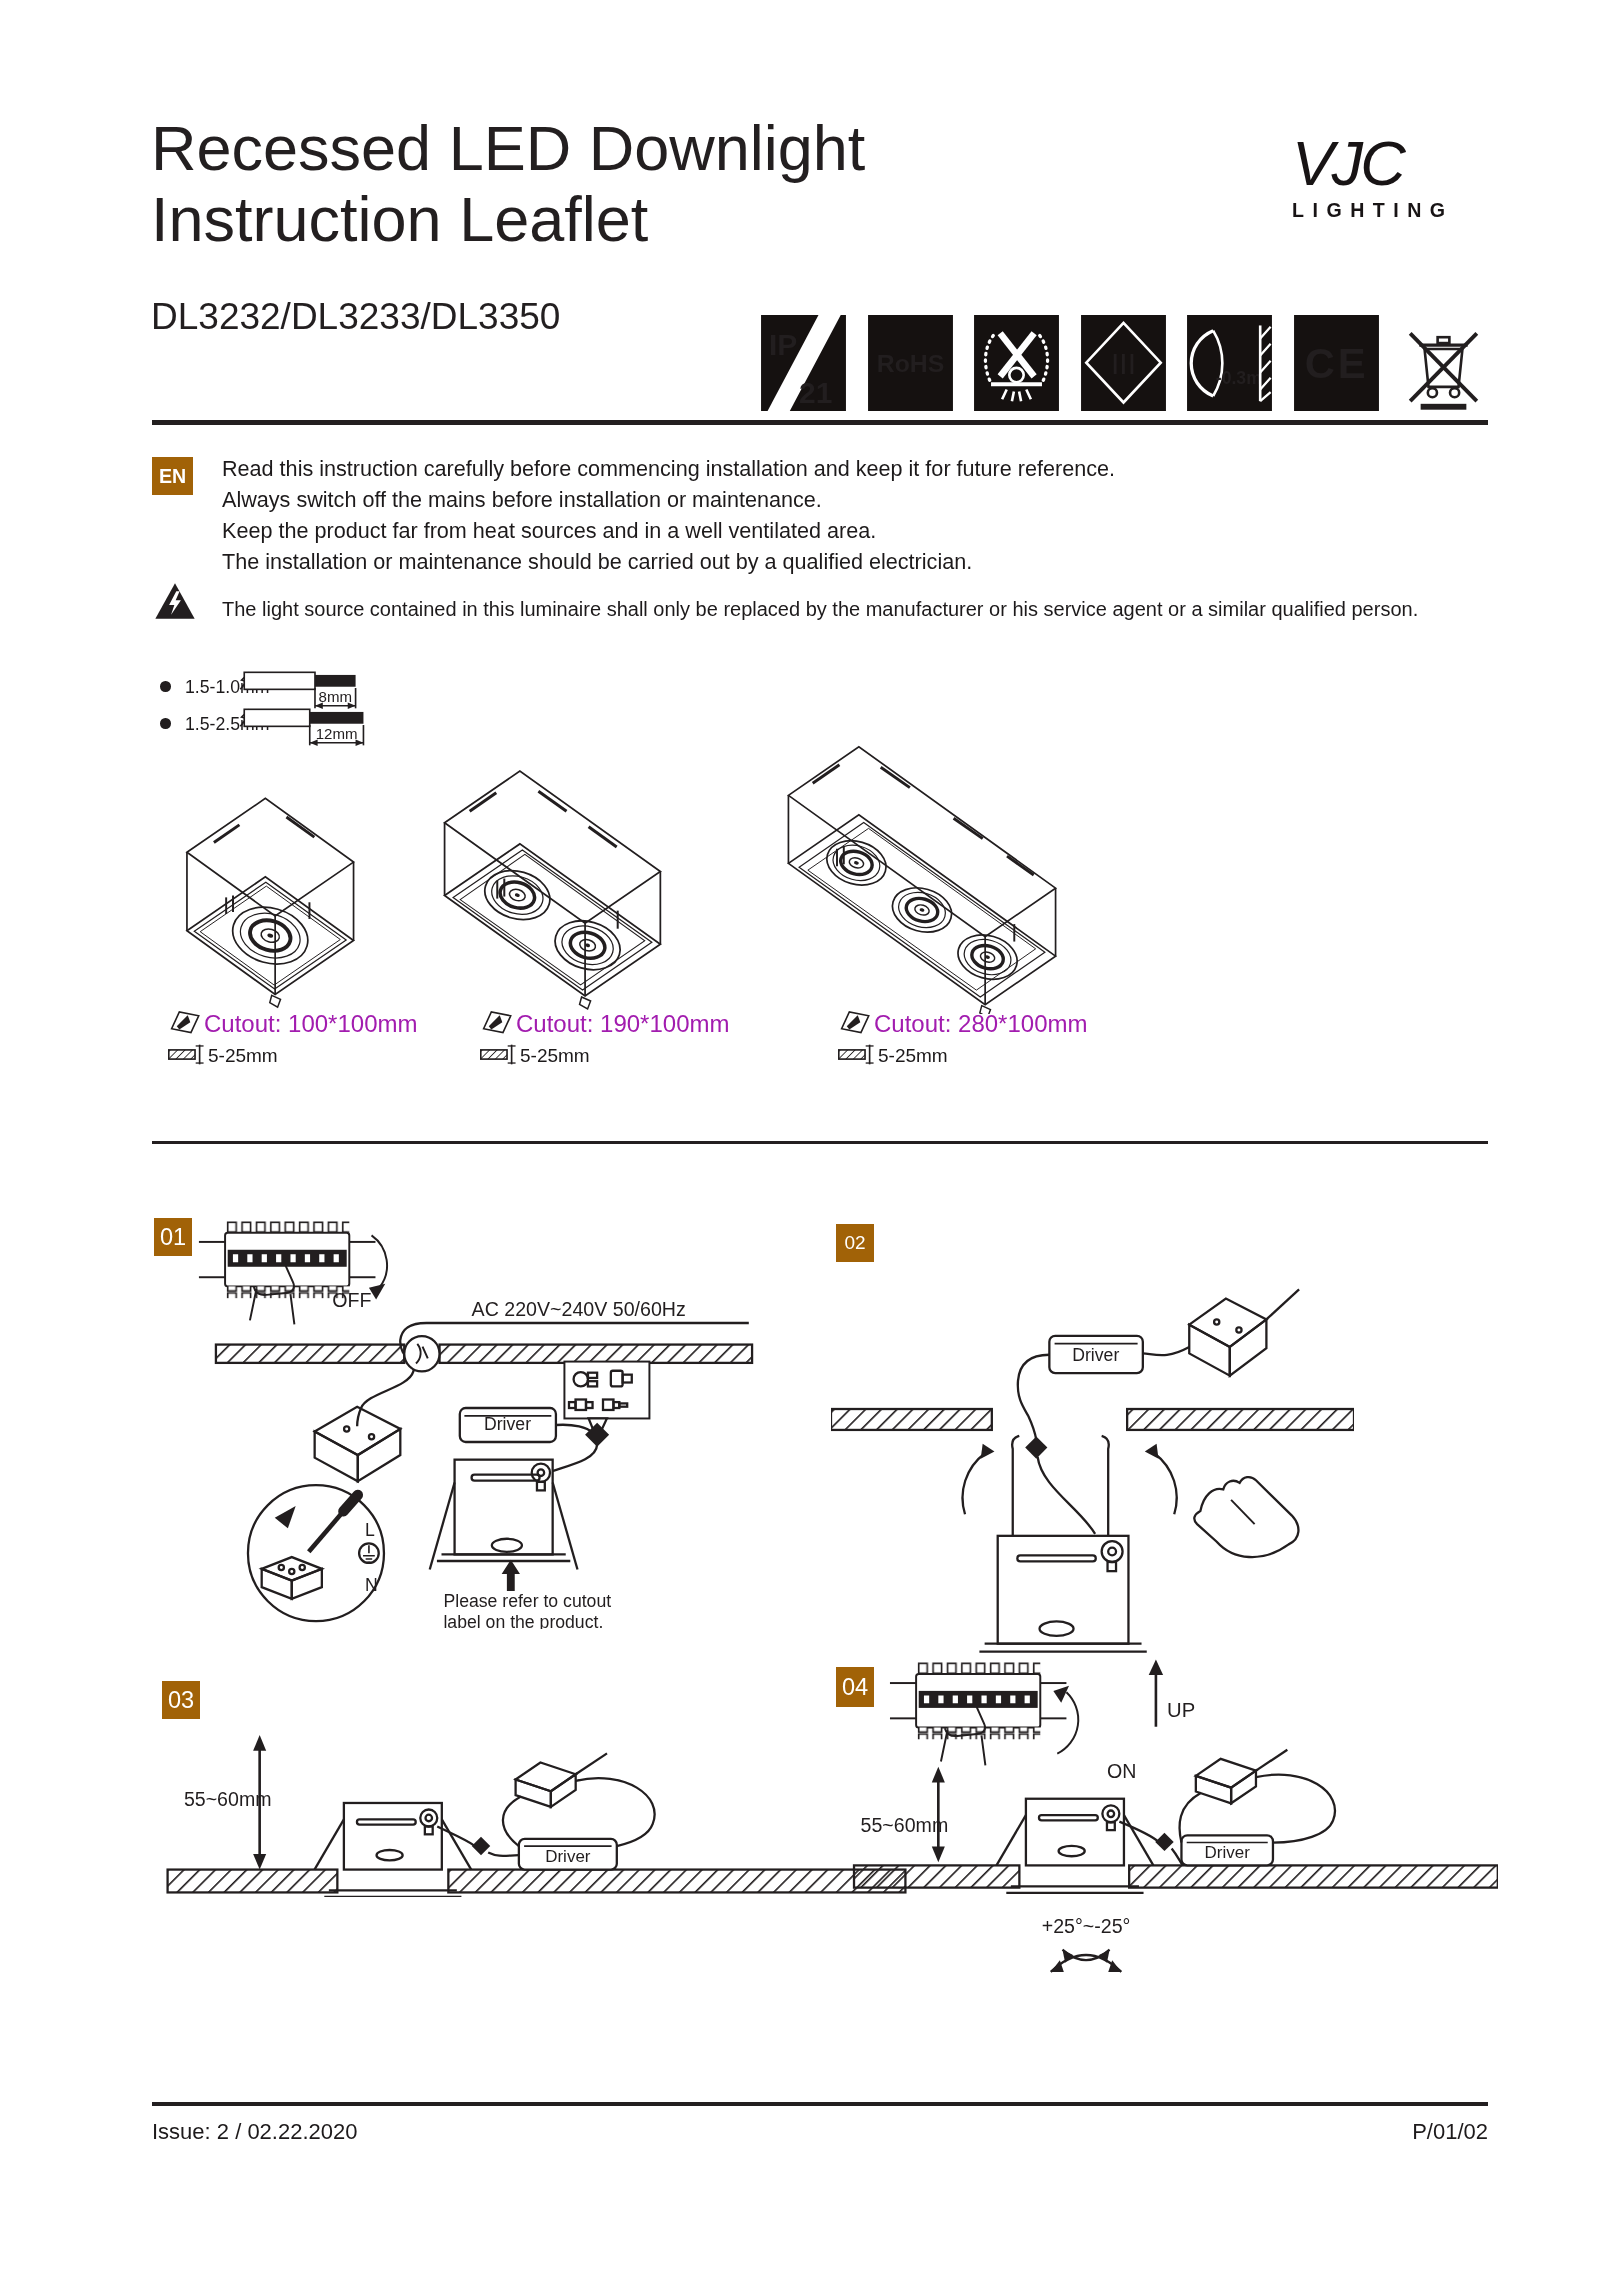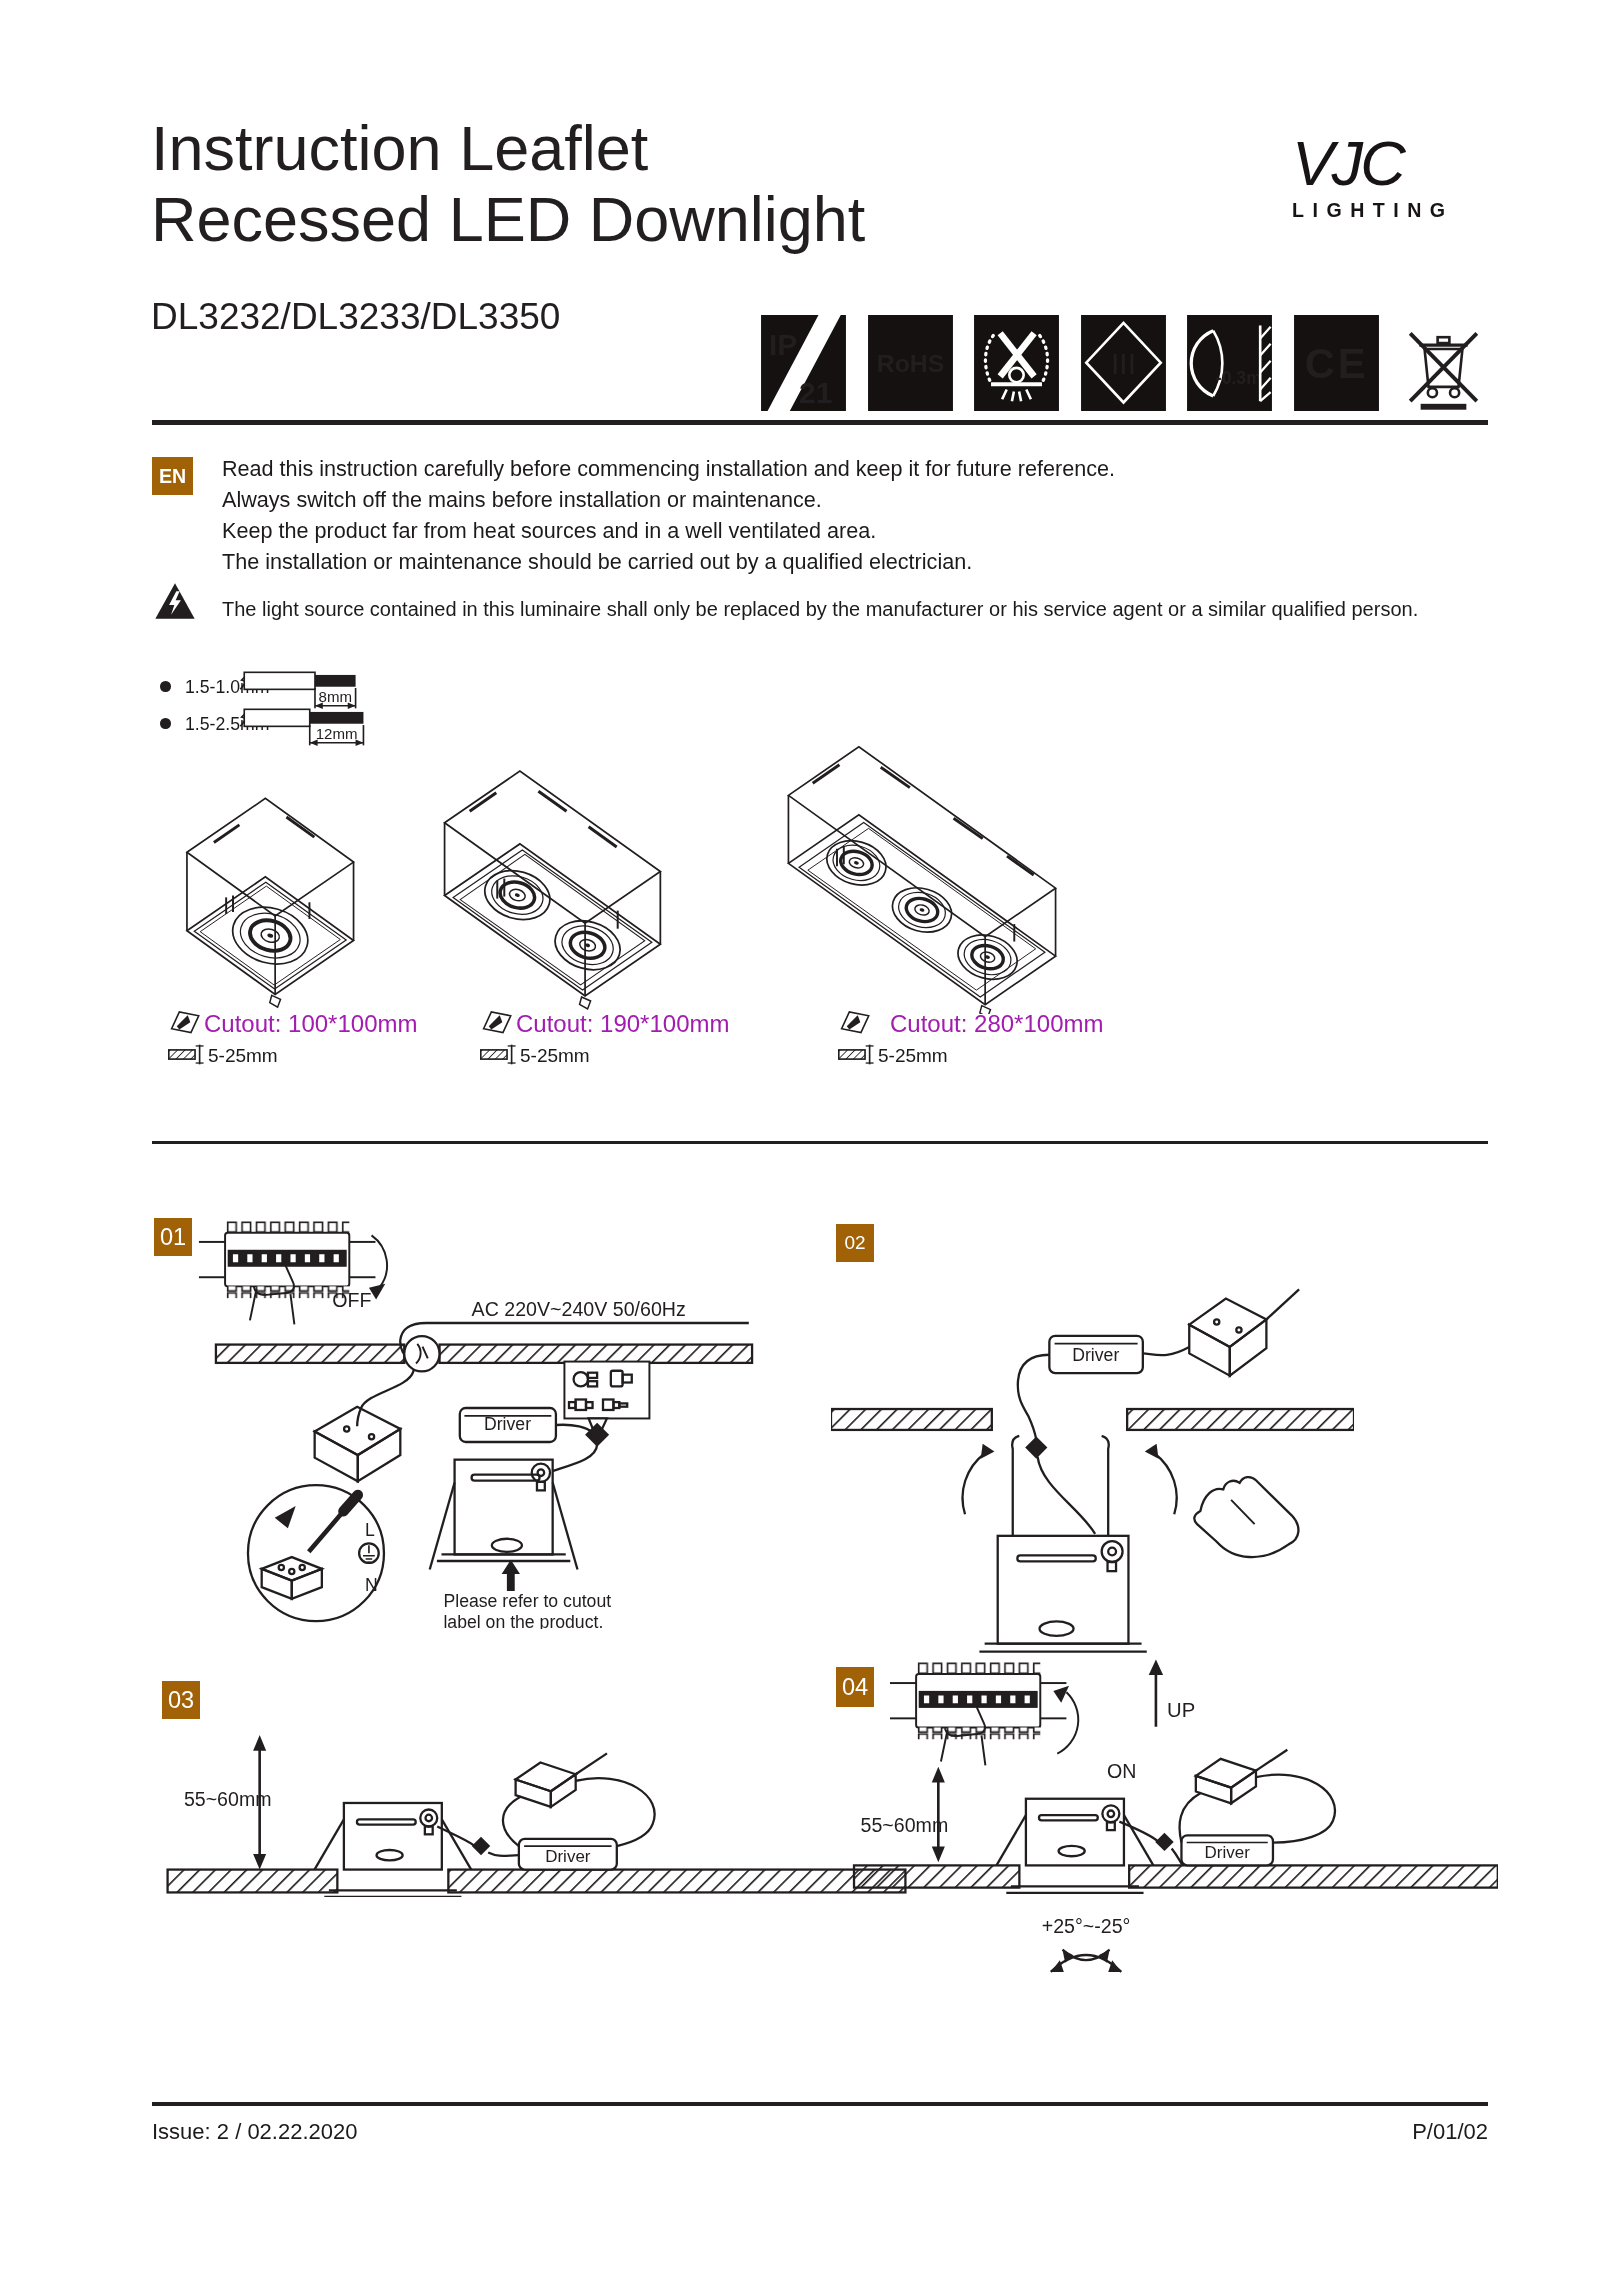--- a/index.html
+++ b/index.html
@@ -34,22 +34,22 @@
       <pattern id="diag" width="17" height="17" patternUnits="userSpaceOnUse" patternTransform="rotate(45)">
         <line x1="0" y1="0" x2="0" y2="17" stroke="#221e1f" stroke-width="5"></line>
       </pattern>
       <pattern id="diagS" width="8" height="8" patternUnits="userSpaceOnUse" patternTransform="rotate(45)">
         <line x1="0" y1="0" x2="0" y2="8" stroke="#221e1f" stroke-width="2.5"></line>
       </pattern>
     </defs>
   </svg>
 
   <div class="abs title" style="left:151px;top:113px;">
+    <span style="display:block">Recessed LED Downlight</span>
     <span style="display:block">Instruction Leaflet</span>
-    <span style="display:block">Recessed LED Downlight</span>
   </div>
   <div class="abs model" style="left:151px;top:296px;">DL3232/DL3233/DL3350</div>
 
   <div class="abs" style="left:1292px;top:135px;width:196px;text-align:left;">
     <div class="brand">VJC</div>
     <div class="brandsub">LIGHTING</div>
   </div>
 
   <div class="abs" style="left:761px;top:315px;display:flex;gap:21.6px;">
     <svg width="85" height="96" viewBox="0 0 130 147">
@@ -257,21 +257,21 @@
   <div class="abs cutlabel" style="left:204px;top:1010px;">Cutout: 100*100mm</div>
   <svg class="abs" style="left:481px;top:1008px;" width="31" height="26" viewBox="0 0 48 40">
     <polygon points="4,32 16,6 46,12 34,38" fill="none" stroke="#221e1f" stroke-width="2.5"></polygon>
     <polygon points="12,28 29,11 33,22 16,33" fill="#221e1f"></polygon>
   </svg>
   <div class="abs cutlabel" style="left:516px;top:1010px;">Cutout: 190*100mm</div>
   <svg class="abs" style="left:839px;top:1008px;" width="31" height="26" viewBox="0 0 48 40">
     <polygon points="4,32 16,6 46,12 34,38" fill="none" stroke="#221e1f" stroke-width="2.5"></polygon>
     <polygon points="12,28 29,11 33,22 16,33" fill="#221e1f"></polygon>
   </svg>
-  <div class="abs cutlabel" style="left:874px;top:1010px;margin-left:16px;">Cutout: 280*100mm</div>
+  <div class="abs cutlabel" style="left:874px;top:1010px;">Cutout: 280*100mm</div>
 
   <svg class="abs" style="left:168px;top:1044px;" width="37" height="21" viewBox="0 0 56 32">
     <rect x="1" y="9" width="40" height="14" fill="url(#diagS)" stroke="#221e1f" stroke-width="2.5"></rect>
     <line x1="48" y1="1" x2="48" y2="31" stroke="#221e1f" stroke-width="2.5"></line>
     <line x1="42" y1="3" x2="54" y2="3" stroke="#221e1f" stroke-width="2"></line>
     <line x1="42" y1="29" x2="54" y2="29" stroke="#221e1f" stroke-width="2"></line>
   </svg>
   <div class="abs depthlabel" style="left:208px;top:1045px;">5-25mm</div>
   <svg class="abs" style="left:480px;top:1044px;" width="37" height="21" viewBox="0 0 56 32">
     <rect x="1" y="9" width="40" height="14" fill="url(#diagS)" stroke="#221e1f" stroke-width="2.5"></rect>

